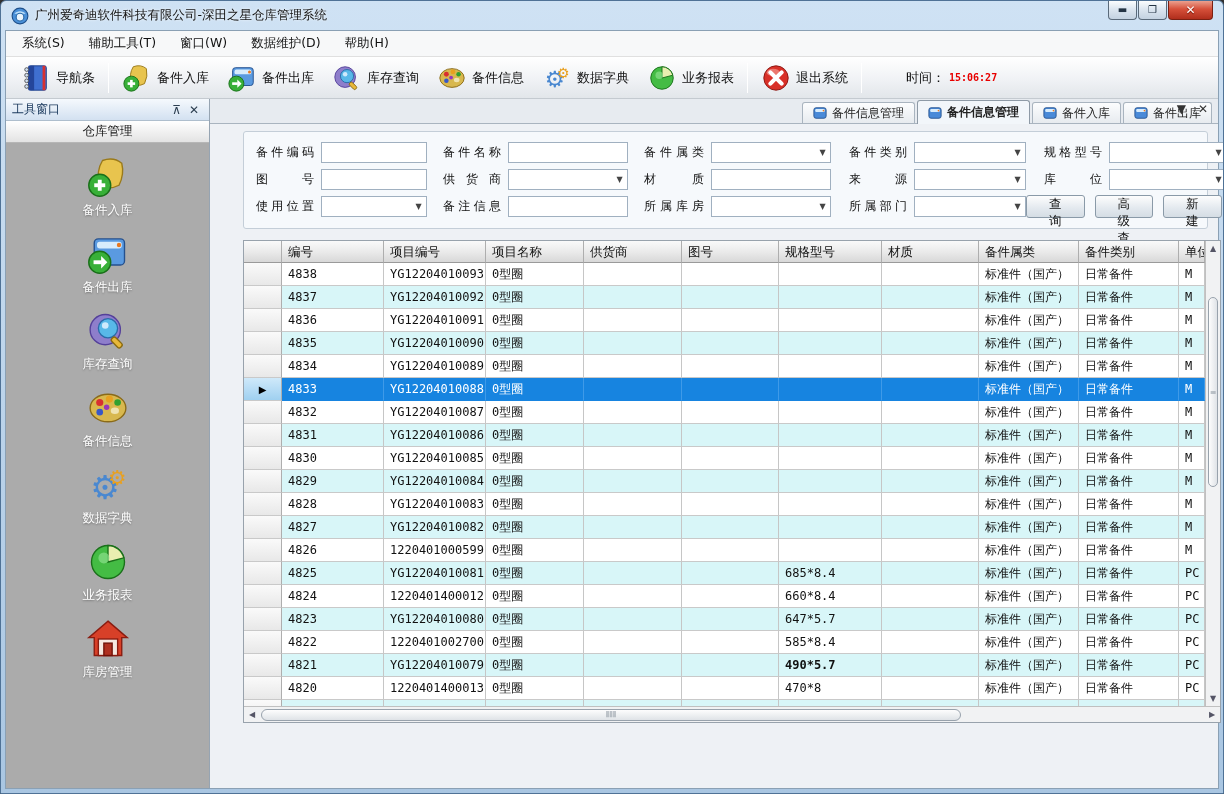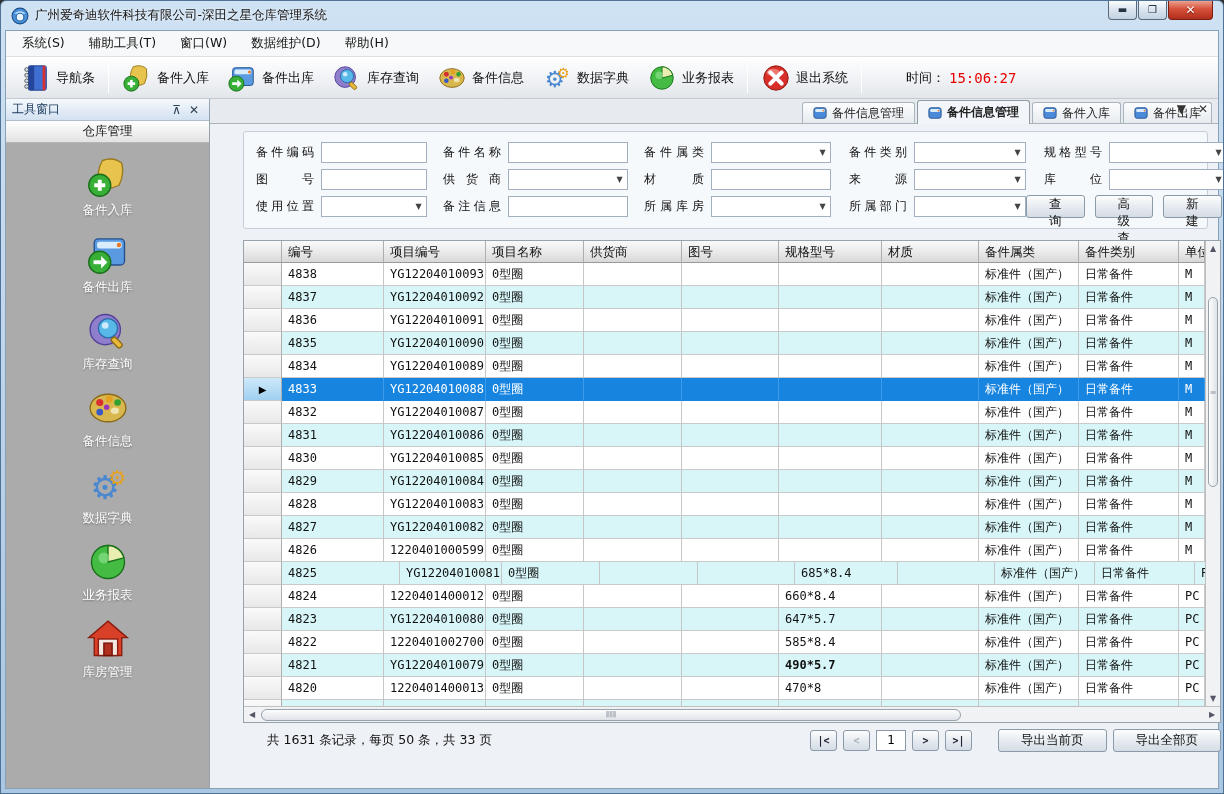--- a/index.html
+++ b/index.html
@@ -18,21 +18,21 @@
   .win-body { position:absolute; top:29px; left:4px; right:4px; bottom:4px; background:#f0f0f0; display:flex; flex-direction:column; border:1px solid #8aa0b4; }
   .menubar { height:26px; background:#f7f8f9; border-bottom:1px solid #e0e0e0; display:flex; align-items:center; padding-left:4px; }
   .menu-item { font-size:12.5px; color:#111; padding:4px 12px; }
   
   .toolbar { height:42px; background:linear-gradient(#ffffff,#f0f2f5 55%,#e2e6ea); border-bottom:1px solid #c4cad0; display:flex; align-items:center; padding:0 6px; }
   .tb-item { display:flex; align-items:center; gap:5px; padding:4px 9px; border-radius:3px; cursor:default; }
   .tb-label { font-size:13px; color:#111; }
   .tb-sep { width:1px; height:30px; background:#c2c8ce; border-right:1px solid #fff; margin:0 4px; }
   .tb-time { display:flex; align-items:center; gap:4px; padding:0 8px; }
   .tb-time .t-label { font-size:13px; color:#111;padding-left:32px; }
-  .tb-time .t-value { font-size:14px; font-weight:normal; color:#e80000; font-family:"DejaVu Sans Mono",monospace; }
+  .tb-time .t-value { font-size:10px; font-weight:bold; color:#e80000; font-family:"DejaVu Sans Mono",monospace; }
   
   .main { flex:1; display:flex; min-height:0; }
   .sidebar { width:204px; border-right:1px solid #96a4b2; display:flex; flex-direction:column; background:#ababab; }
   .sb-titlebar { height:22px; background:linear-gradient(#f5f9fd,#d3e1f1); border-bottom:1px solid #aebecd; display:flex; align-items:center; padding:0 6px; }
   .sb-title { flex:1; font-size:12px; color:#17365a; }
   .sb-tool { font-size:12px; color:#2c3e50; padding:0 4px; cursor:default; }
   .sb-group { height:22px; background:linear-gradient(#ffffff,#e3e3e3); border-bottom:1px solid #b6b6b6; display:flex; align-items:center; justify-content:center; font-size:12.5px; color:#1a1a1a; }
   .sb-items { flex:1; overflow:hidden; padding-top:12px; }
   .sb-item { display:flex; flex-direction:column; align-items:center; gap:3px; margin-bottom:13px; cursor:default; }
   .sb-item-label { font-size:12.5px; color:#fff; text-shadow:0 1px 2px rgba(0,0,0,.35); }
@@ -633,21 +633,21 @@
                       <div class="g-cell" style="width: 98px;"></div>
                       <div class="g-cell" style="width: 97px;"></div>
                       <div class="g-cell" style="width: 103px;"></div>
                       <div class="g-cell" style="width: 97px;"></div>
                       <div class="g-cell" style="width: 100px;">标准件（国产）</div>
                       <div class="g-cell" style="width: 100px;">日常备件</div>
                       <div class="g-cell" style="width: 26px;">M</div>
                     </div>
                     <div class="g-row stripe">
                       <div class="g-sel" style="width: 38px;"></div>
-                      <div class="g-cell" style="width: 118px;">4825</div>
+                      <div class="g-cell" style="width: 102px;">4825</div>
                       <div class="g-cell" style="width: 102px;">YG12204010081</div>
                       <div class="g-cell" style="width: 98px;">0型圈</div>
                       <div class="g-cell" style="width: 98px;"></div>
                       <div class="g-cell" style="width: 97px;"></div>
                       <div class="g-cell" style="width: 103px;">685*8.4</div>
                       <div class="g-cell" style="width: 97px;"></div>
                       <div class="g-cell" style="width: 100px;">标准件（国产）</div>
                       <div class="g-cell" style="width: 100px;">日常备件</div>
                       <div class="g-cell" style="width: 26px;">PC</div>
                     </div>
@@ -737,31 +737,18 @@
                 <div class="varrow" style="bottom:0">▼</div>
               </div>
             </div>
             <div class="hscroll">
               <div class="harrow">◀</div>
               <div class="hthumb">⦀⦀⦀</div>
               <div class="harrow" style="margin-left:auto">▶</div>
             </div>
           </div>
 
-          <div class="pager">
-            <span class="pager-summary">共 1631 条记录，每页 50 条，共 33 页</span>
-            <div class="pager-ctrls">
-              <button class="pg-btn">|&lt;</button>
-              <button class="pg-btn disabled">&lt;</button>
-              <input class="pg-num" value="1" style="">
-              <button class="pg-btn">&gt;</button>
-              <button class="pg-btn">&gt;|</button>
-              <span class="pg-gap"></span>
-              <button class="btn">导出当前页</button>
-              <button class="btn">导出全部页</button>
-            </div>
-          </div>
         </div>
       </div>
     </div>
 
   </div>
 </div>
 
 </body></html>

